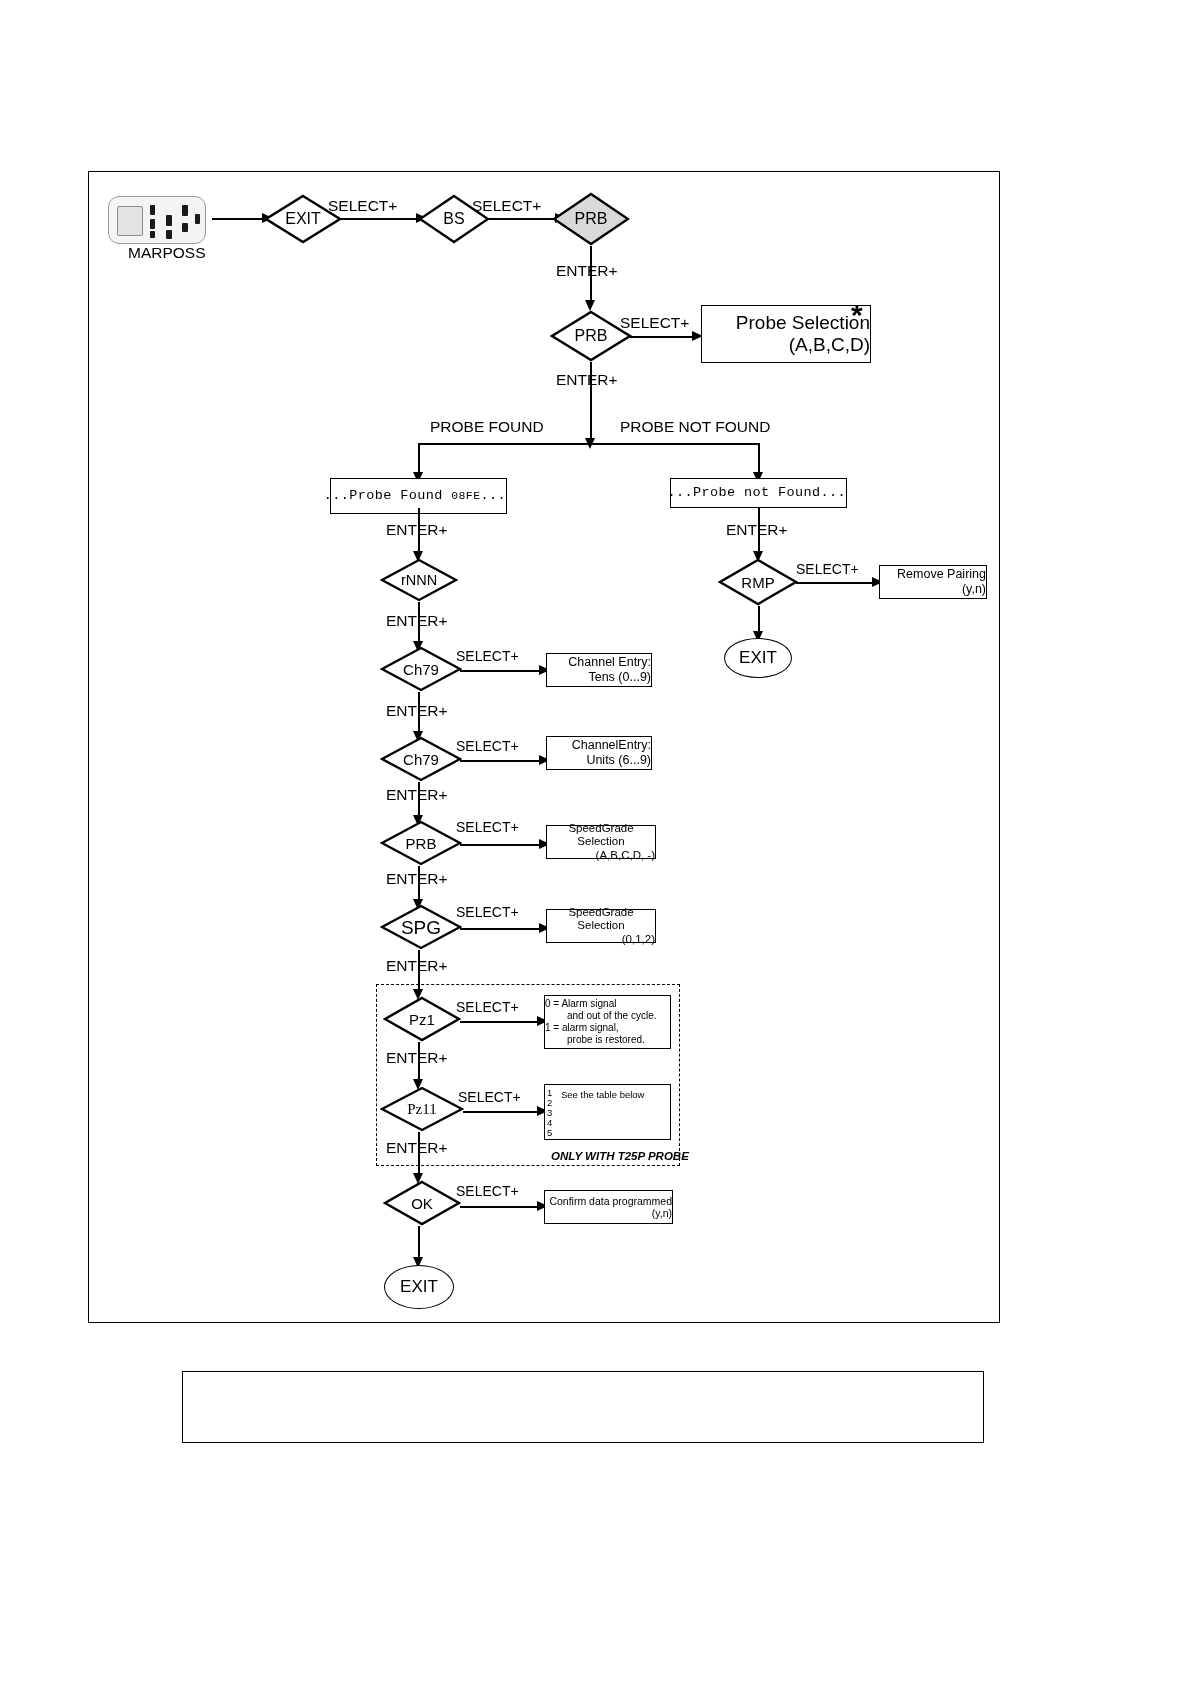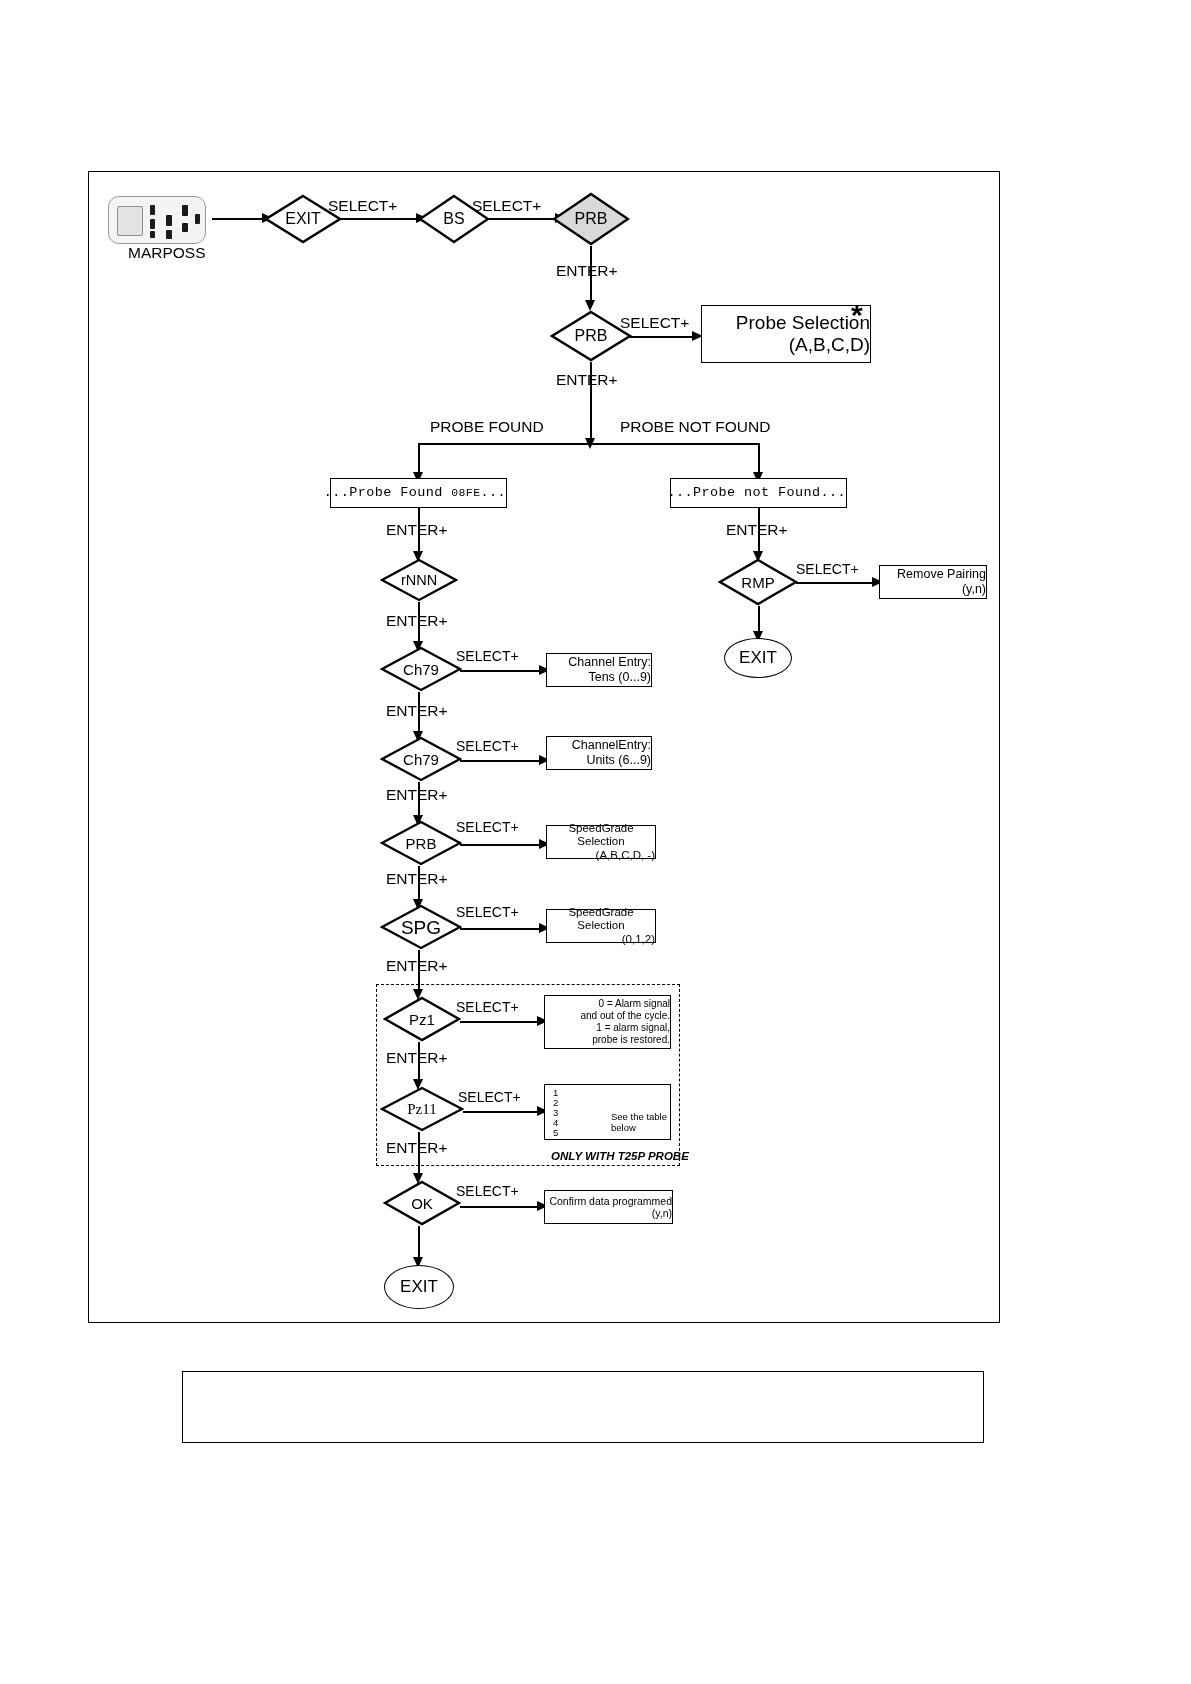--- a/index.html
+++ b/index.html
@@ -25,21 +25,21 @@
 
   
   .diamond{position:absolute;display:flex;align-items:center;justify-content:center;}
   .diamond .dshape{position:absolute;left:0;top:0;width:100%;height:100%;}
   .diamond .dlabel{position:relative;z-index:2;font-size:16px;line-height:1;white-space:nowrap;}
 
   
   .rect{position:absolute;box-sizing:border-box;border:1.7px solid #000;background:#fff;
         display:flex;flex-direction:column;align-items:flex-end;justify-content:center;
         text-align:center;line-height:1.18;}
-  .rect.left{align-items:flex-end;text-align:left;padding-left:6px;}
+  .rect.left{align-items:flex-start;text-align:left;}
 
   
   .ellipse{position:absolute;box-sizing:border-box;border:1.8px solid #000;border-radius:50%;
            background:#fff;display:flex;align-items:center;justify-content:center;
            font-size:17px;}
 
   
   .mono{font-family:"Liberation Mono","DejaVu Sans Mono",monospace;font-size:13.5px;
         letter-spacing:0.4px;white-space:nowrap;}
   .mono .sm{font-size:11.5px;}
@@ -175,21 +175,21 @@
 
   <div class="rect" style="left:879px;top:565px;width:108px;height:34px;font-size:12.5px;">
     <span>Remove Pairing</span>
     <span>(y,n)</span>
   </div>
 
   <div class="ln lnv" style="left:758px;top:606px;height:30px;"></div>
   <div class="arw down" style="left:753px;top:631px;"></div>
   <div class="ellipse" style="left:724px;top:638px;width:68px;height:40px;">EXIT</div>
 
-  <div class="rect" style="left:330px;top:478px;width:177px;height:30px;">
+  <div class="rect" style="left:330px;top:478px;width:177px;height:36px;">
     <span class="mono"><span>...Probe Found </span><span class="sm">08FE</span><span>...</span></span>
   </div>
 
   <div class="ln lnv" style="left:418px;top:508px;height:48px;"></div>
   <div class="arw down" style="left:413px;top:551px;"></div>
   <div class="elabel" style="left:386px;top:522px;">ENTER+</div>
 
   <div class="diamond" style="left:380px;top:558px;width:78px;height:44px;">
     <svg class="dshape" viewBox="0 0 78 44" preserveAspectRatio="none">
       <polygon points="39,2 76,22 39,42 2,22" fill="#fff" stroke="#000" stroke-width="2.4"></polygon>
@@ -306,21 +306,21 @@
   <div class="ln lnh" style="left:463px;top:1111px;width:80px;"></div>
   <div class="arw right" style="left:537px;top:1106px;"></div>
 
   <div class="rect left" style="left:544px;top:1084px;width:127px;height:56px;font-size:9.5px;justify-content:center;position:absolute;">
     <div style="position:relative;width:100%;height:100%;">
       <span style="position:absolute;left:2px;top:2px;">1</span>
       <span style="position:absolute;left:2px;top:12px;">2</span>
       <span style="position:absolute;left:2px;top:22px;">3</span>
       <span style="position:absolute;left:2px;top:32px;">4</span>
       <span style="position:absolute;left:2px;top:42px;">5</span>
-      <span style="position:absolute;left:16px;top:26px;margin-left:44px;">See the table below</span>
+      <span style="position:absolute;left:16px;top:4px;">See the table below</span>
     </div>
   </div>
 
   <div class="ln lnv" style="left:418px;top:1132px;height:46px;"></div>
   <div class="arw down" style="left:413px;top:1173px;"></div>
   <div class="elabel" style="left:386px;top:1140px;">ENTER+</div>
 
   <div class="diamond" style="left:383px;top:1180px;width:78px;height:46px;">
     <svg class="dshape" viewBox="0 0 78 46" preserveAspectRatio="none">
       <polygon points="39,2 76,23 39,44 2,23" fill="#fff" stroke="#000" stroke-width="2.4"></polygon>

